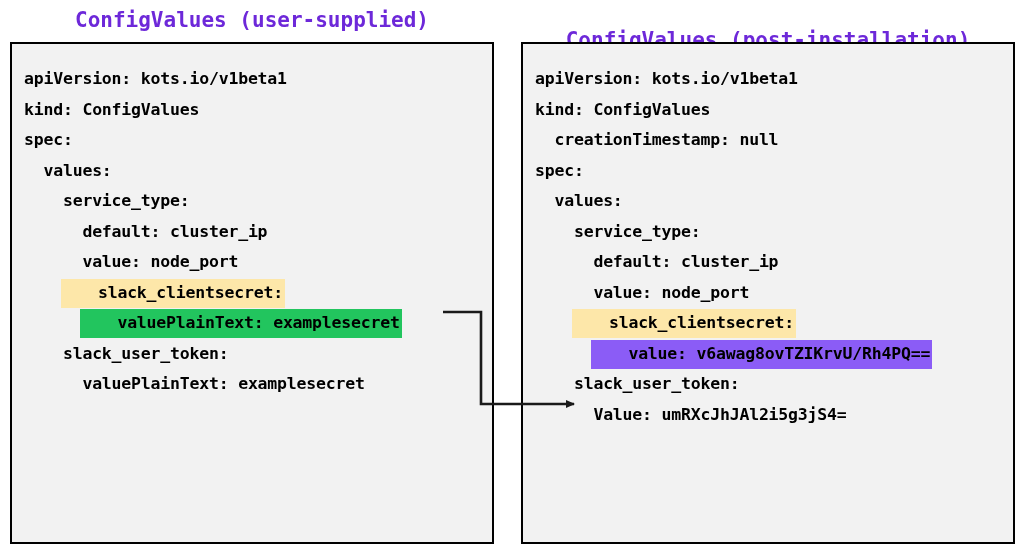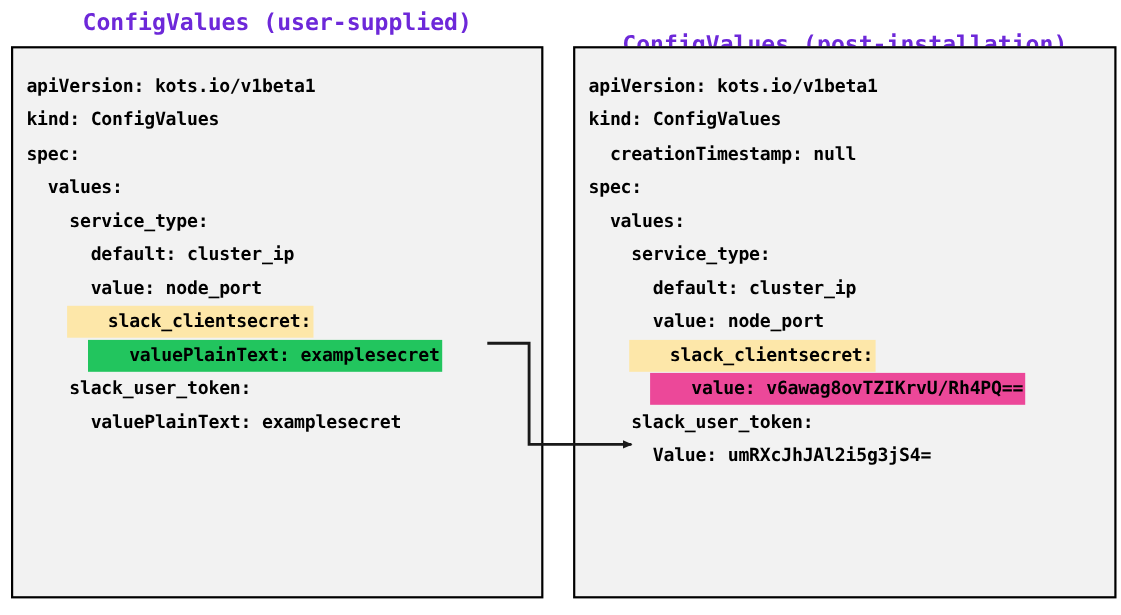--- a/index.html
+++ b/index.html
@@ -107,21 +107,21 @@
   <div class="code-block" id="code-right">
       <div class="code-line"><span class="txt">apiVersion: kots.io/v1beta1</span></div>
       <div class="code-line"><span class="txt">kind: ConfigValues</span></div>
       <div class="code-line"><span class="pad">  </span><span class="txt">creationTimestamp: null</span></div>
       <div class="code-line"><span class="txt">spec:</span></div>
       <div class="code-line"><span class="pad">  </span><span class="txt">values:</span></div>
       <div class="code-line"><span class="pad">    </span><span class="txt">service_type:</span></div>
       <div class="code-line"><span class="pad">      </span><span class="txt">default: cluster_ip</span></div>
       <div class="code-line"><span class="pad">      </span><span class="txt">value: node_port</span></div>
       <div class="code-line hl"><span class="pad">    </span><span class="txt" style="background: rgb(253, 231, 169);">slack_clientsecret:</span></div>
-      <div class="code-line hl"><span class="pad">      </span><span class="txt" style="background: #ec4899;">value: v6awag8ovTZIKrvU/Rh4PQ==</span></div>
+      <div class="code-line hl"><span class="pad">      </span><span class="txt" style="background: #8b5cf6;">value: v6awag8ovTZIKrvU/Rh4PQ==</span></div>
       <div class="code-line"><span class="pad">    </span><span class="txt">slack_user_token:</span></div>
       <div class="code-line"><span class="pad">      </span><span class="txt">Value: umRXcJhJAl2i5g3jS4=</span></div>
     </div>
 </div>
 
 <svg id="connector" viewBox="0 0 1019 559" xmlns="http://www.w3.org/2000/svg">
   <defs>
     <marker id="arrowhead" markerWidth="9" markerHeight="8" refX="8" refY="4" orient="auto" markerUnits="userSpaceOnUse">
       <path d="M0,0 L9,4 L0,8 Z" fill="#1a1a1a"></path>
     </marker>

